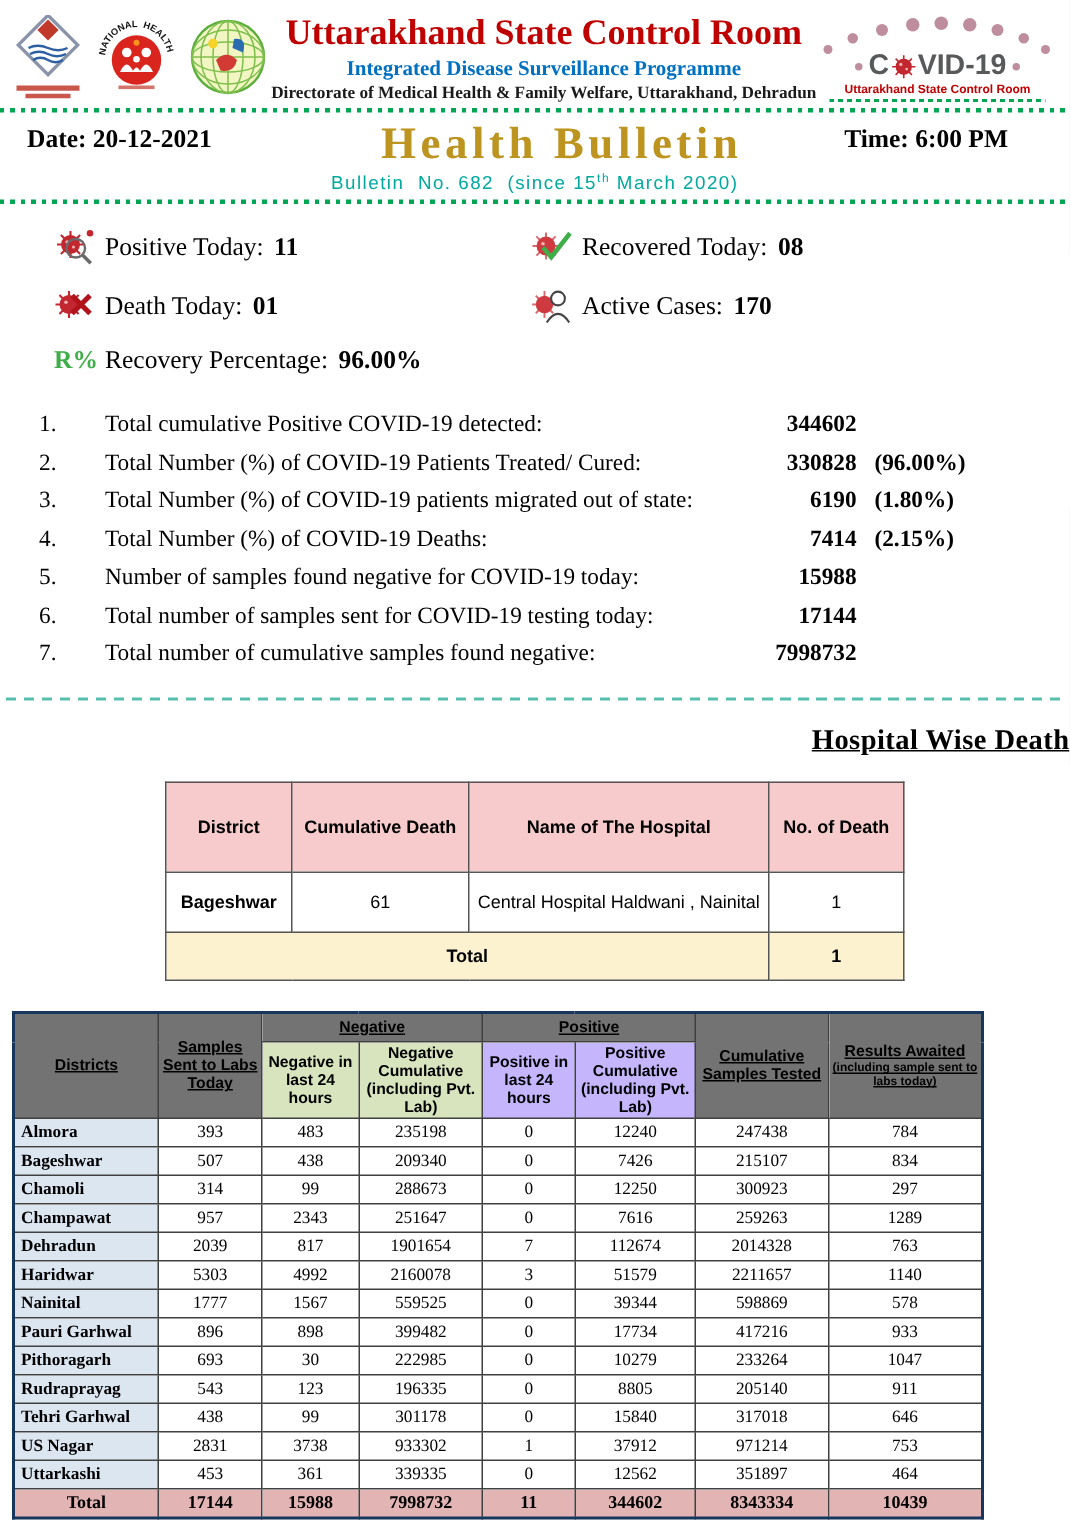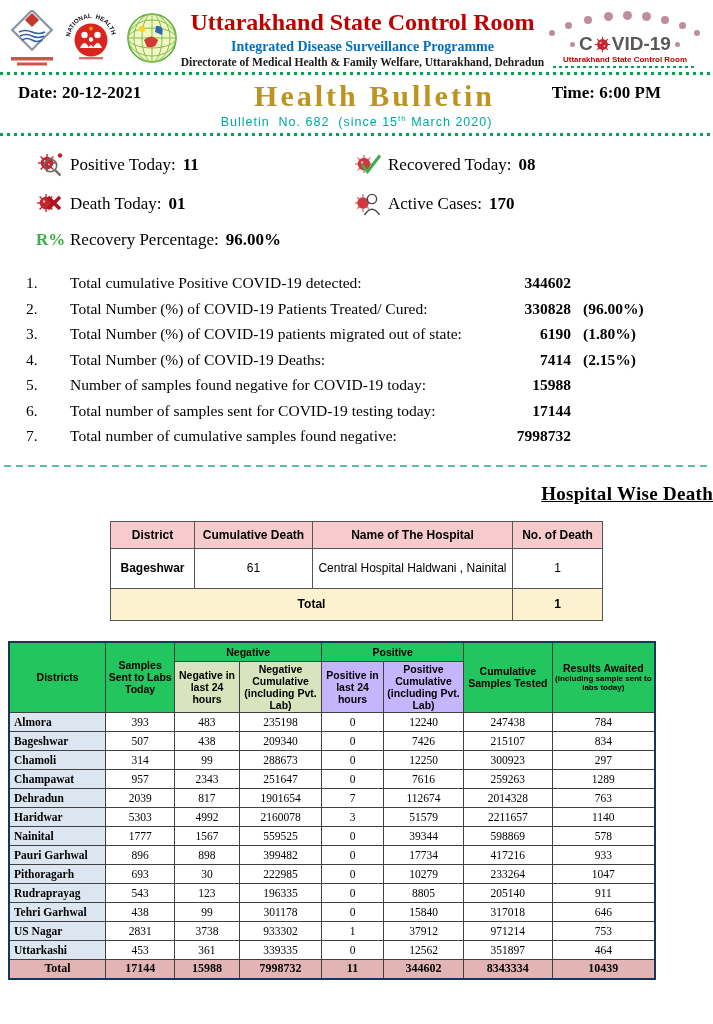--- a/index.html
+++ b/index.html
@@ -25,21 +25,21 @@
   .covid-underline { height:2px; margin:2px 8px 0; background-image:repeating-linear-gradient(90deg,#00A651 0 3px,transparent 3px 6px); }
 
   
   .dotted-sep { height:3px; margin:3px 0; background-image:repeating-linear-gradient(90deg,#00A651 0 3px,transparent 3px 7px); }
   .dashed-sep { height:2px; margin:16px 4px 0; background-image:repeating-linear-gradient(90deg,#57BFAE 0 7px,transparent 7px 12px); }
 
   
   .bulletin-row { position:relative; height:32px; margin-top:4px; }
   .b-date { position:absolute; left:18px; top:4px; font-weight:bold; font-size:17px; }
   .b-title { text-align:center; color:#BD9420; font-weight:bold; font-size:30px; letter-spacing:3px; font-family:"Liberation Serif", serif;padding-left:36px; }
-  .b-time { position:absolute; right:52px; top:4px; font-weight:bold; font-size:17px; }
+  .b-time { position:absolute; right:41px; top:4px; font-weight:bold; font-size:17px; }
   .bulletin-no { text-align:center; color:#00A9A0; font-family:"Liberation Sans", sans-serif;
     font-weight:normal; font-size:12.5px; letter-spacing:1px; margin:3px 0 4px; white-space:pre; }
   .bulletin-no sup { font-size:8px; }
 
   
   .stats { display:grid; grid-template-columns:318px 1fr; row-gap:13px; margin:16px 0 0 36px; }
   .stat { display:flex; align-items:center; font-size:17px; }
   .stat-icon { width:34px; display:inline-flex; align-items:center; }
   .stat-label { margin-right:7px; }
   .stat-value { font-weight:bold; }
@@ -53,30 +53,30 @@
   .sum-no { width:44px; }
   .sum-label { flex:1; white-space:pre; }
   .sum-value { width:78px; text-align:right; font-weight:bold; }
   .sum-pct { width:78px; padding-left:12px; font-weight:bold; white-space:nowrap; }
 
   
   .hwd-title { text-align:right; font-size:19px; font-weight:bold; text-decoration:underline; margin-top:16px; letter-spacing:0.3px; }
   table { border-collapse:collapse; }
   .hosp { margin:16px auto 0; font-family:"Liberation Sans", sans-serif; font-size:12px; }
   .hosp th, .hosp td { border:1px solid #555; text-align:center; }
-  .hosp th { background:#F7CBCB; height:27px; font-weight:bold; }
+  .hosp th { background:#F7CBCB; height:60px; font-weight:bold; }
   .hosp td { height:40px; background:#fff; }
   .hosp .h-district { font-weight:bold; }
   .hosp .total-row td { background:#FCF2CF; font-weight:bold; height:32px; }
 
   
   .dt { margin:20px 0 0 8px; width:648px; table-layout:fixed; border:2px solid #17365D; font-family:"Liberation Serif", serif; }
   .dt th, .dt td { border:1px solid #404040; text-align:center; overflow:hidden; }
   .dt th { font-family:"Liberation Sans", sans-serif; font-weight:bold; font-size:10.5px; line-height:12px; padding:1px 2px; }
-  .th-blue { background:#22c55e; }
+  .th-blue { background:#737373;text-decoration:underline; }
   .th-green { background:#D7E4BD; font-size:10px; }
   .th-orange { background:#c4b5fd; font-size:10px; }
   .th-note { display:block; font-size:8px; line-height:9px; }
   .dt .row-group th { height:20px; }
   .dt .row-sub th { height:46px; }
   .dt td { height:19px; font-size:11.5px; background:#fff; }
   .dt .dname { background:#DCE6F1; text-align:left; padding-left:4px; font-weight:bold; }
   .dt .total-row td { background:#E2B5B4; font-weight:bold; font-size:12px; }
   .dt .total-row .dname { background:#E2B5B4; text-align:center; padding-left:0; }
 </style>

